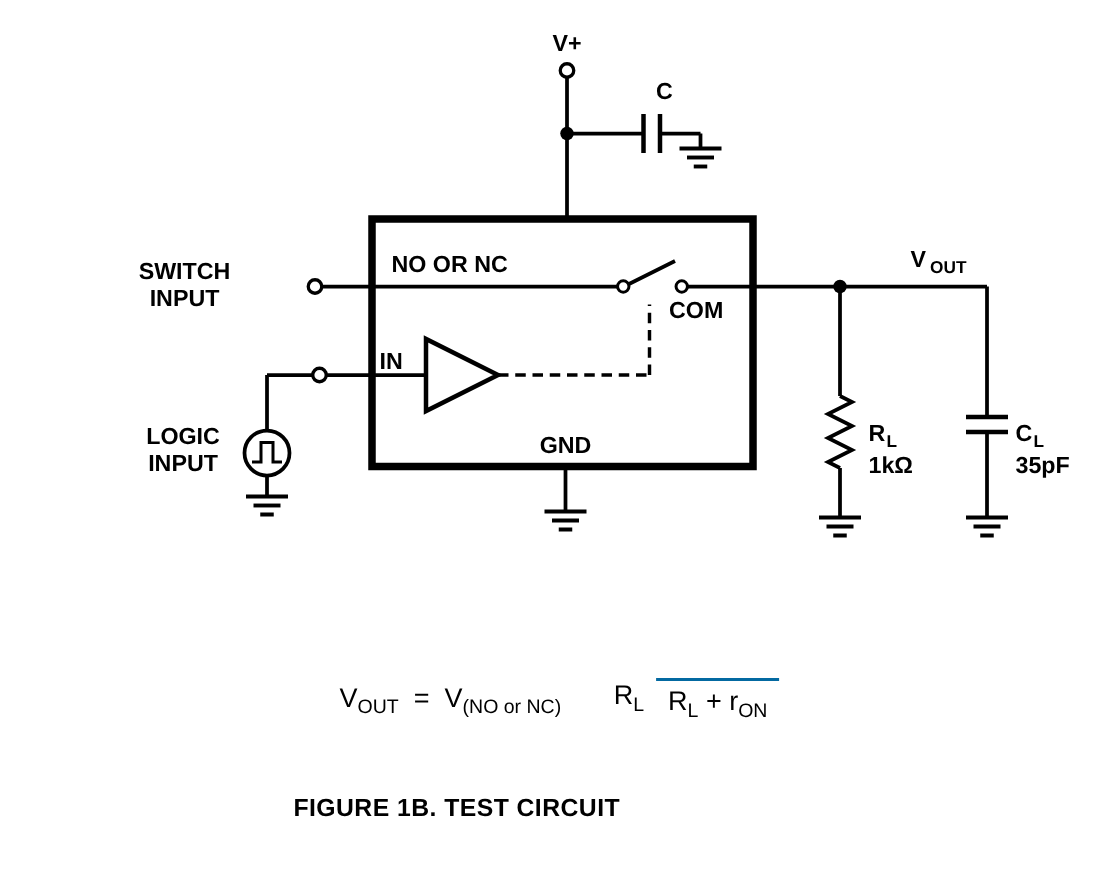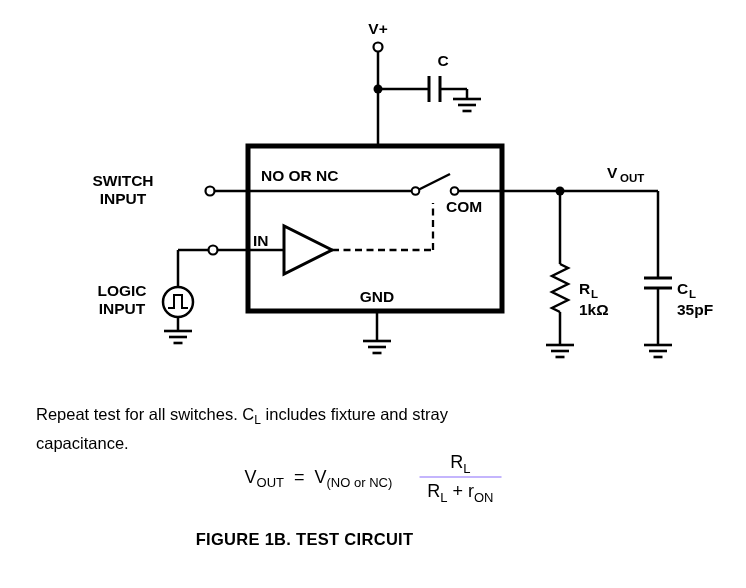--- a/index.html
+++ b/index.html
@@ -30,23 +30,23 @@
   .ssub { font-size:12px; vertical-align:-4px; }
 
   
   .formula {
     position:absolute; left:50%; top:452px; transform:translateX(-50%);
     display:flex; align-items:center; font-size:18px;
   }
   .fsub { font-size:13px; position:relative; top:5px; }
   .f-eq { margin:0 10px; }
   .f-plus { margin:0 5px; }
-  .frac { display:flex; flex-direction:column; align-items:center; margin-left:27px; }
+  .frac { display:flex; flex-direction:row; align-items:center; margin-left:27px; }
   .frac .num { padding:0 8px 3px; }
-  .frac .den { border-top:2px solid #c4b5fd; padding:3px 8px 0; }
+  .frac .den { border-top:2px solid #0369a1; padding:3px 8px 0; }
 
   
   .caption {
     position:absolute; left:0; top:530px; width:609px; text-align:center;
     font-weight:bold; font-size:16.5px; letter-spacing:0.3px;
   }
 </style>
 </head>
 <body>
 
@@ -146,24 +146,20 @@
 
     <text class="lbl" text-anchor="middle" x="377" y="302">GND</text>
     <line class="wire" x1="377" y1="311" x2="377" y2="341"></line>
     <g class="gnd" transform="translate(377,341)">
       <line x1="-14" y1="0" x2="14" y2="0"></line>
       <line x1="-9" y1="6" x2="9" y2="6"></line>
       <line x1="-4.5" y1="12" x2="4.5" y2="12"></line>
     </g>
   </svg>
 
-  <div class="note">
-    <div><span>Repeat test for all switches. C</span><span class="ssub">L</span><span> includes fixture and stray</span></div>
-    <div>capacitance.</div>
-  </div>
 
   <div class="formula">
     <span>V</span>
       <span class="fsub">OUT</span>
     <span class="f-eq">=</span>
     <span>V</span>
       <span class="fsub">(NO or NC)</span>
     <div class="frac">
       <div class="num"><span>R</span><span class="fsub">L</span></div>
       <div class="den"><span>R</span><span class="fsub">L</span><span class="f-plus">+</span><span>r</span><span class="fsub">ON</span></div>

